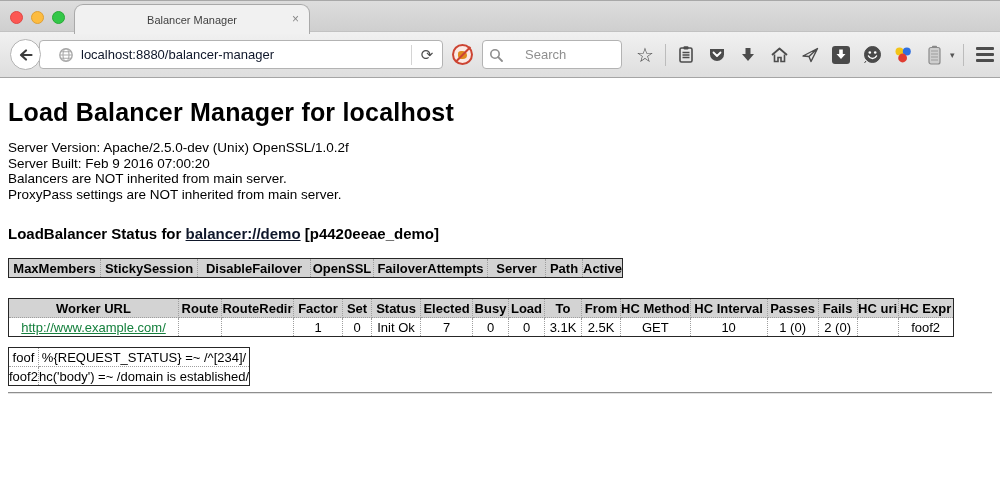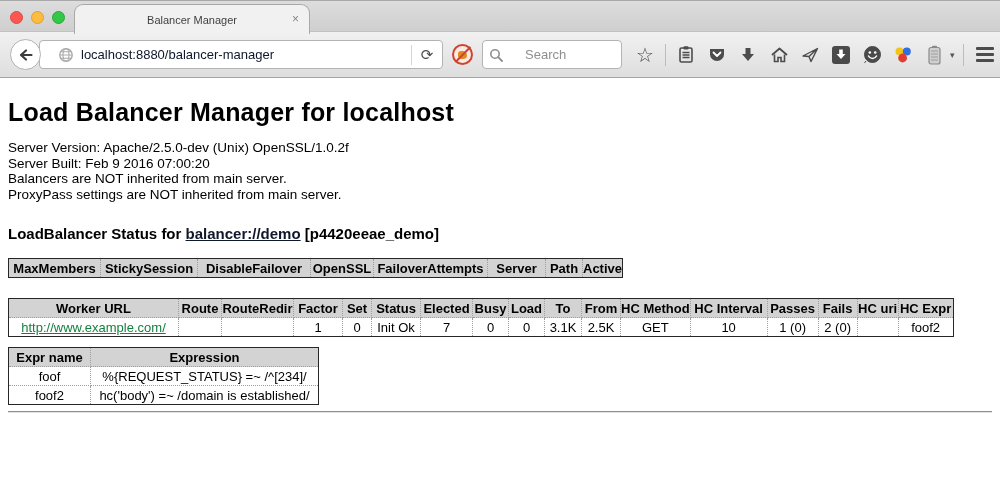--- a/index.html
+++ b/index.html
@@ -303,24 +303,20 @@
       <td class="left">2 (0)</td>
       <td></td>
       <td>foof2</td>
     </tr>
   </tbody>
     </table>
 
   <table class="mgr hc">
     <tbody>
     <tr>
-      <th class="hc-c0">Expr name</th>
-      <th class="hc-c1">Expression</th>
-    </tr>
-    <tr>
       <td>foof</td>
       <td class="left">%{REQUEST_STATUS} =~ /^[234]/</td>
     </tr>
     <tr>
       <td>foof2</td>
       <td class="left">hc('body') =~ /domain is established/</td>
     </tr>
   </tbody>
     </table>
 

